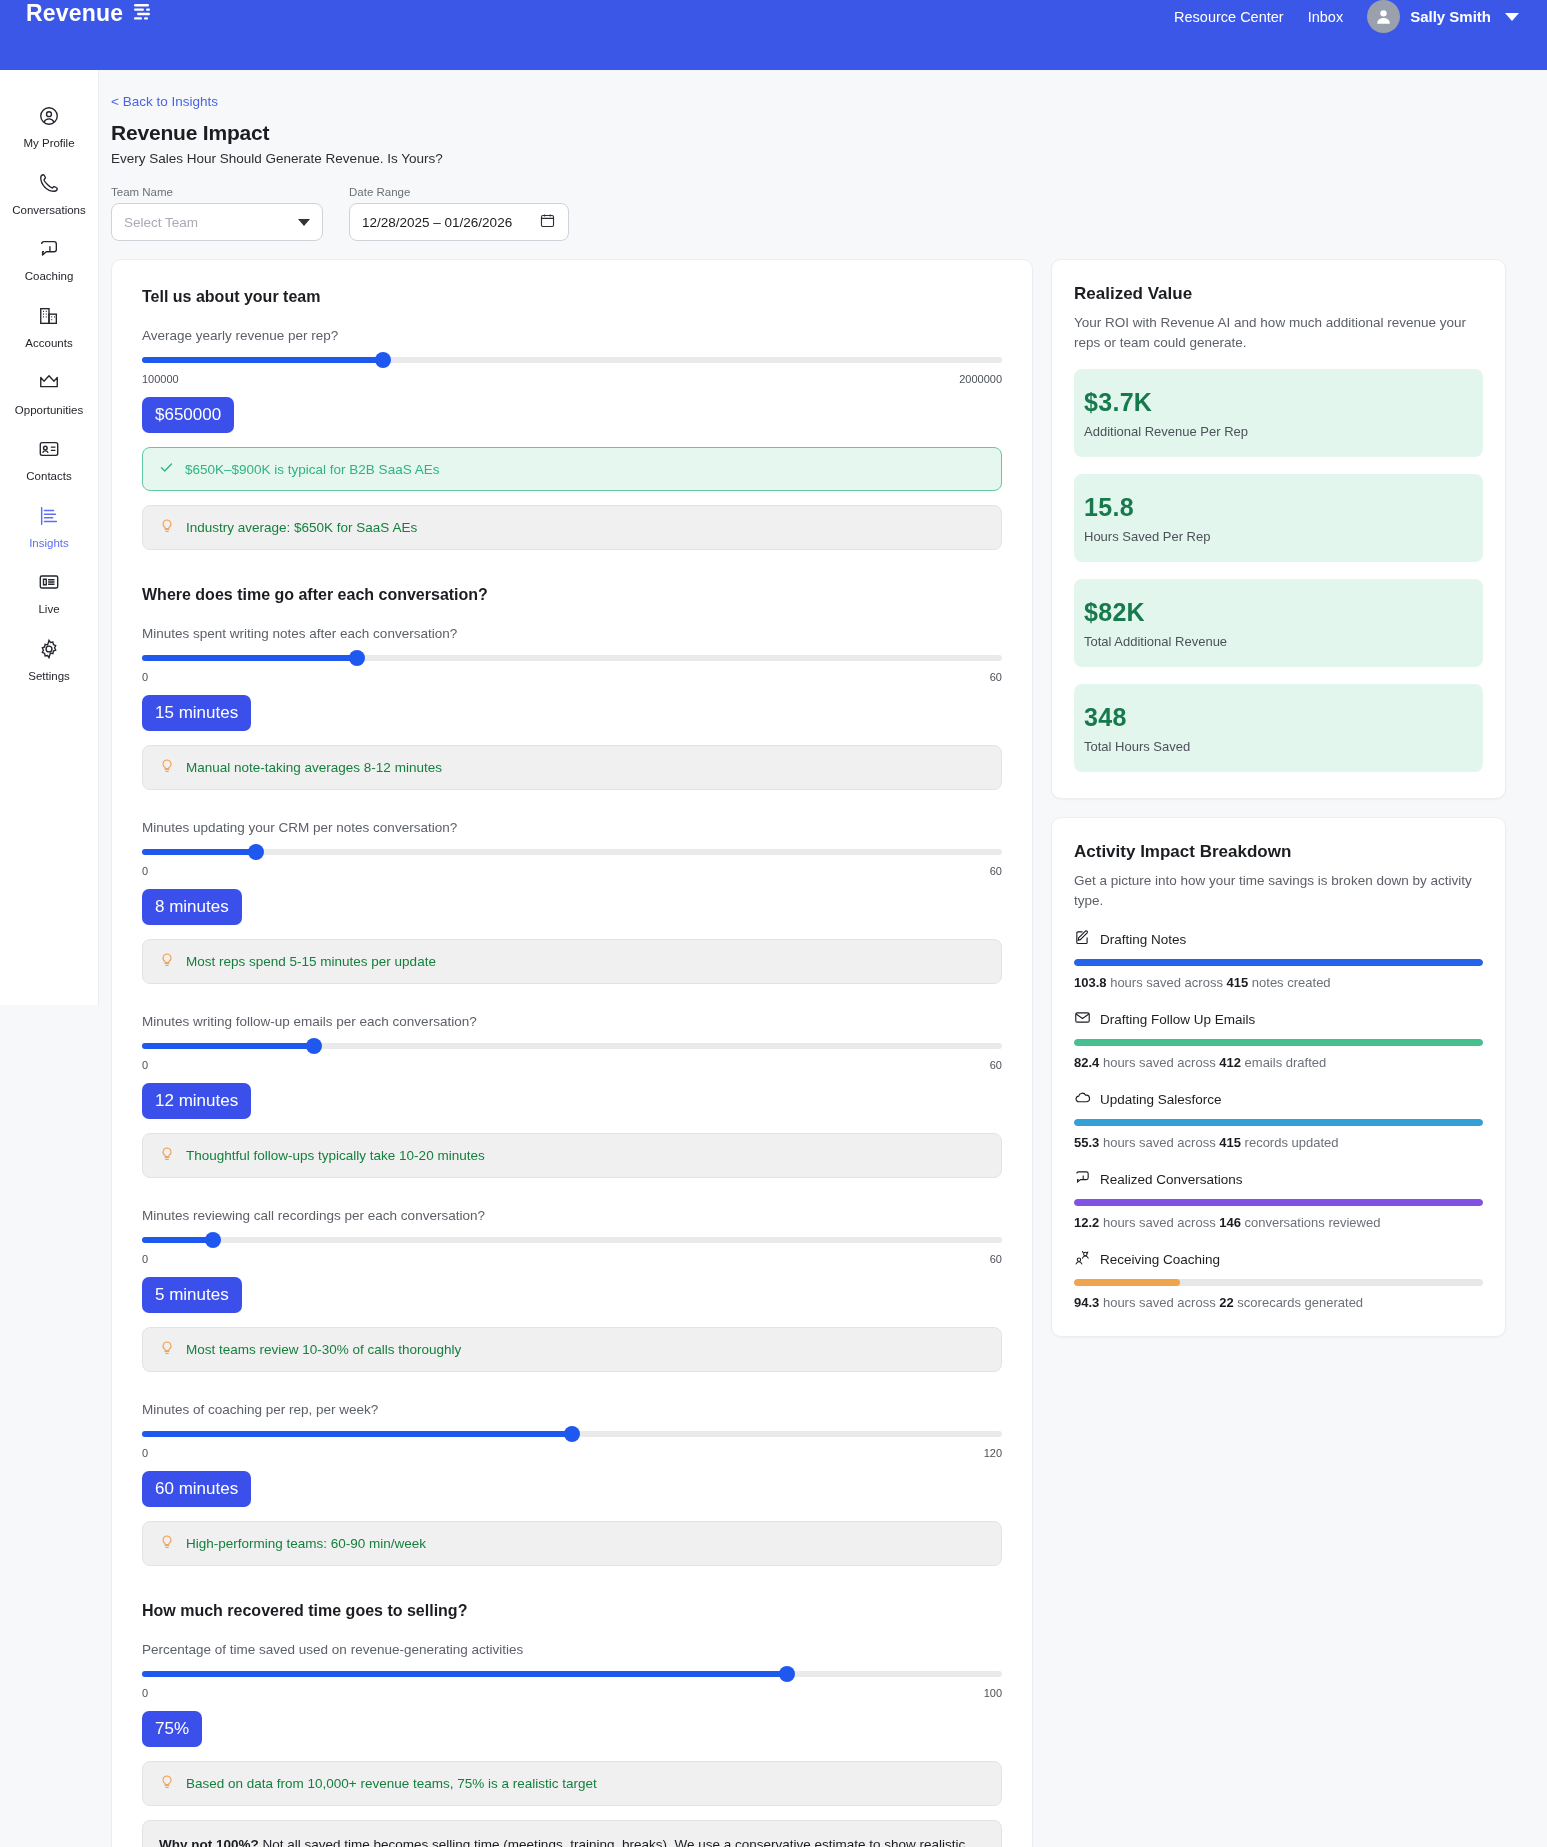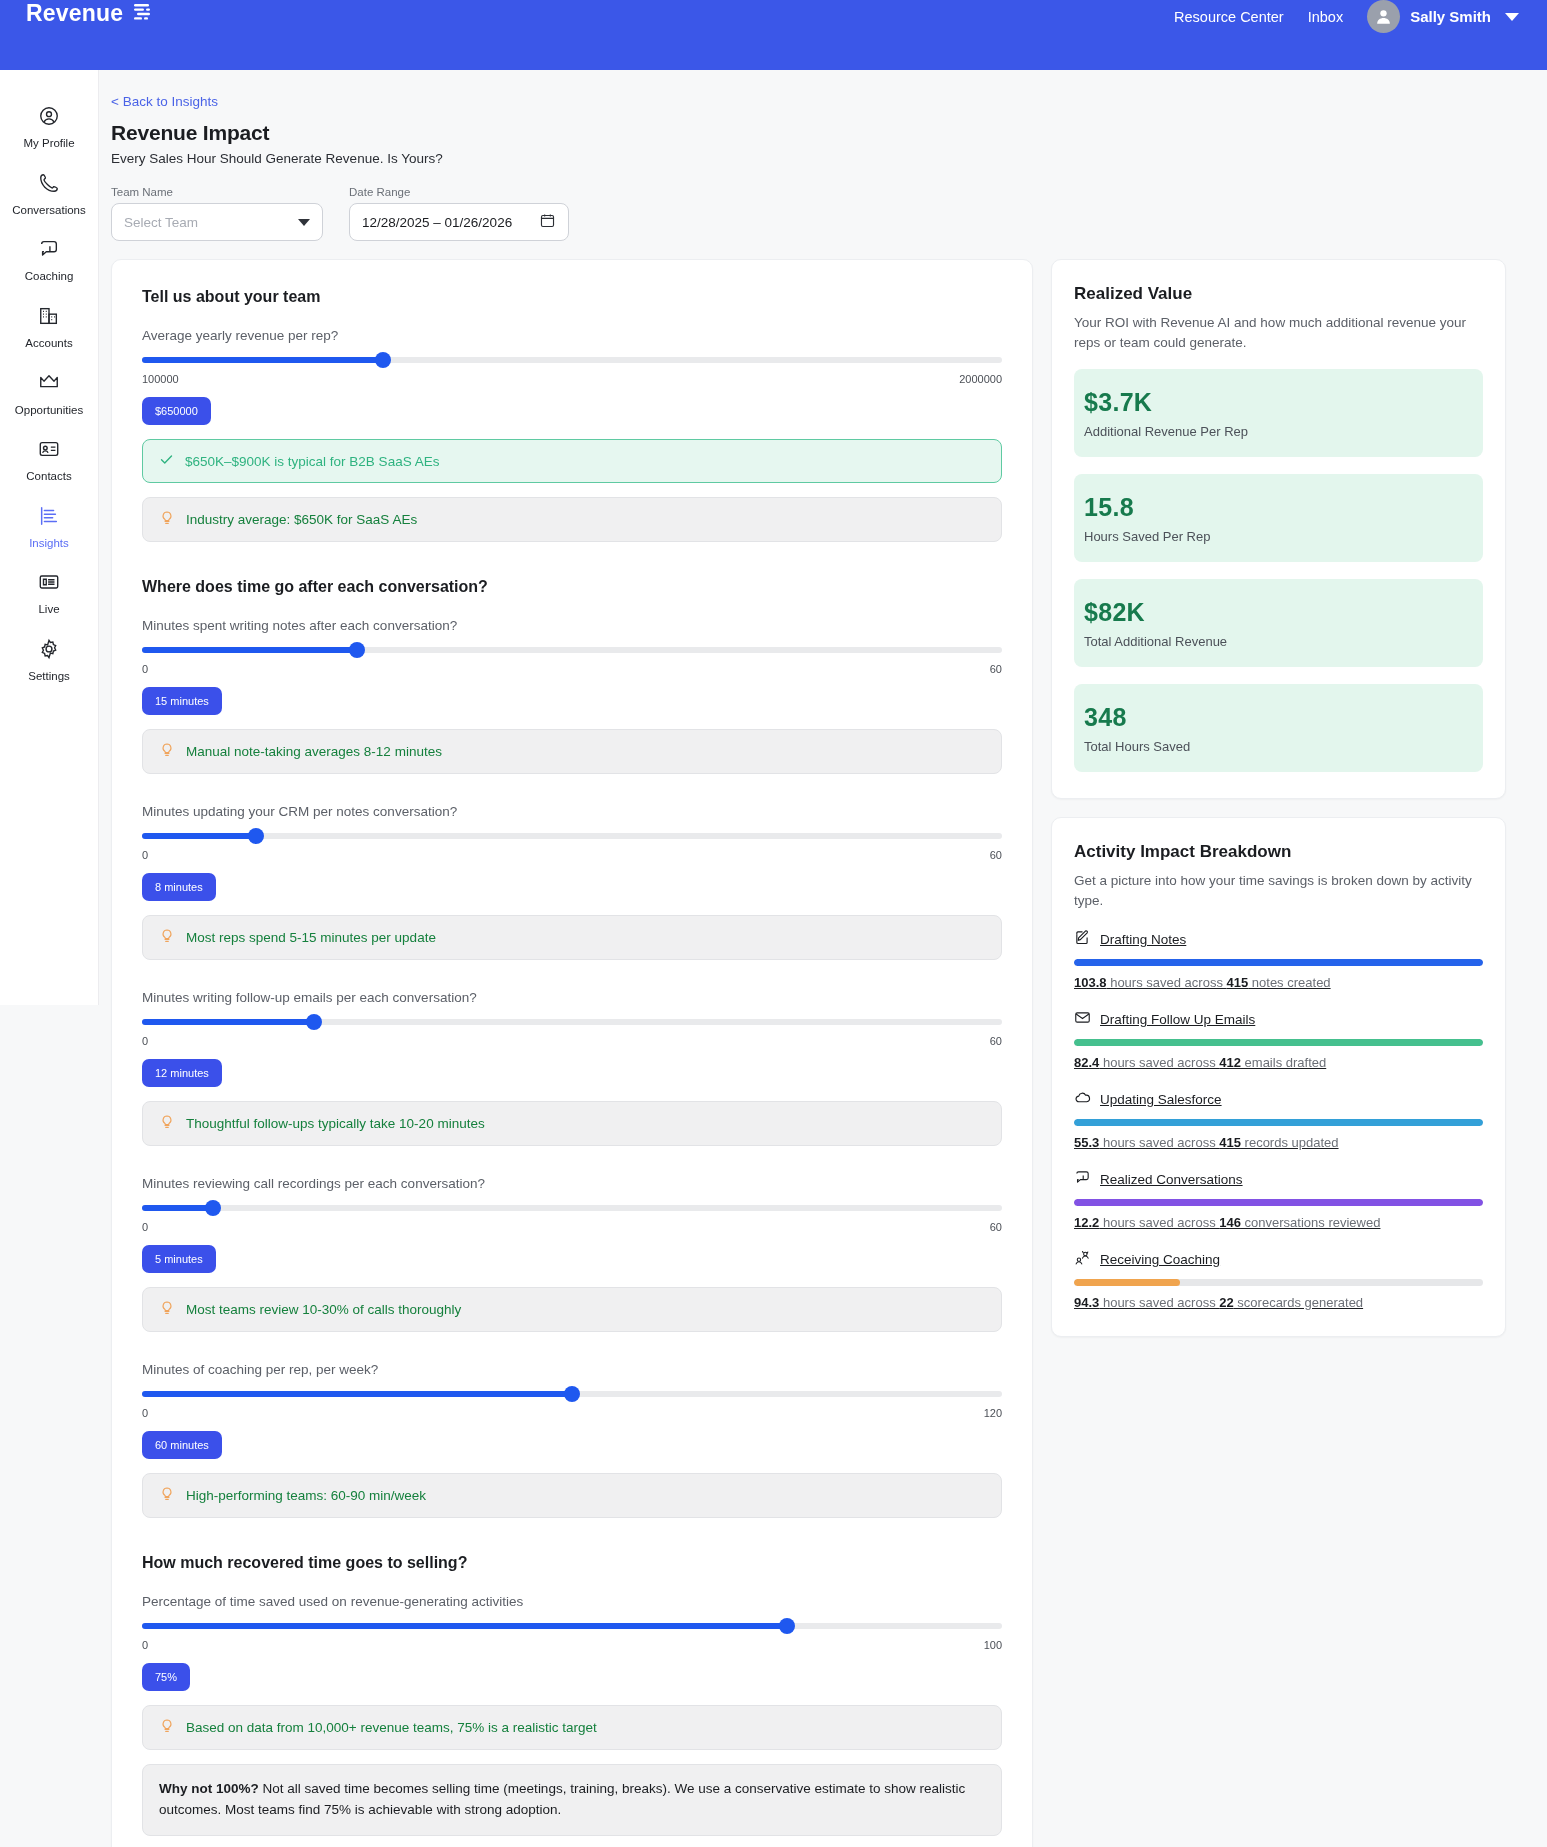--- a/index.html
+++ b/index.html
@@ -98,21 +98,21 @@
     border-radius: 4px; background: #e9eaec;
   }
   .fill { position: absolute; top: 4px; left: 0; height: 6px; border-radius: 4px; background: #1f58ef; }
   .thumb {
     position: absolute; top: -1px; width: 16px; height: 16px; border-radius: 50%;
     background: #1f58ef; transform: translateX(-8px);
   }
   .range-row { display: flex; justify-content: space-between; font-size: 11px; color: #4b4f56; margin-top: 6px; }
 
   .value-pill {
-    display: inline-block; background: #3b50ea; color: #fff; font-size: 11px;
+    display: inline-block; background: #3b50ea; color: #fff; font-size: 17px;
     border-radius: 7px; padding: 8px 13px; margin-top: 12px;
   }
 
   .note {
     margin-top: 14px; border-radius: 8px; padding: 12px 16px; font-size: 13.5px;
     display: flex; align-items: center; gap: 11px;
   }
   .note.grey { background: #f0f0f1; border: 1px solid #e2e3e6; color: #15803d; }
   .note.green { background: #e6f7f0; border: 1px solid #5fcaa2; color: #2fb380; }
   .note .bulb { flex: 0 0 auto; }
@@ -127,21 +127,21 @@
   
   .rv-title { font-size: 17px; font-weight: bold; }
   .rv-desc { font-size: 13.5px; color: #5c6068; margin-top: 9px; line-height: 1.45; }
   .metric {
     background: #e3f6ed; border-radius: 8px; margin-top: 17px;
     padding: 19px 10px 18px; text-align: left;
   }
   .metric-val { font-size: 25px; font-weight: bold; color: #177a4d; letter-spacing: .3px; }
   .metric-lbl { font-size: 13px; color: #4c5159; margin-top: 7px; }
 
-  .act-row { margin-top: 19px; text-decoration: underline; }
+  .act-row { margin-top: 19px; }
   .act-head { display: flex; align-items: center; gap: 9px; font-size: 13.5px; }
   .act-bar-bg { height: 7px; border-radius: 5px; background: #e6e7e9; margin-top: 10px; overflow: hidden; }
   .act-bar { height: 7px; border-radius: 5px; }
   .act-caption { font-size: 13px; color: #6c7077; margin-top: 9px; }
   .act-caption b { color: #1b1d21; font-weight: bold; }
 </style>
 </head>
 <body>
 
 <div class="topbar">

